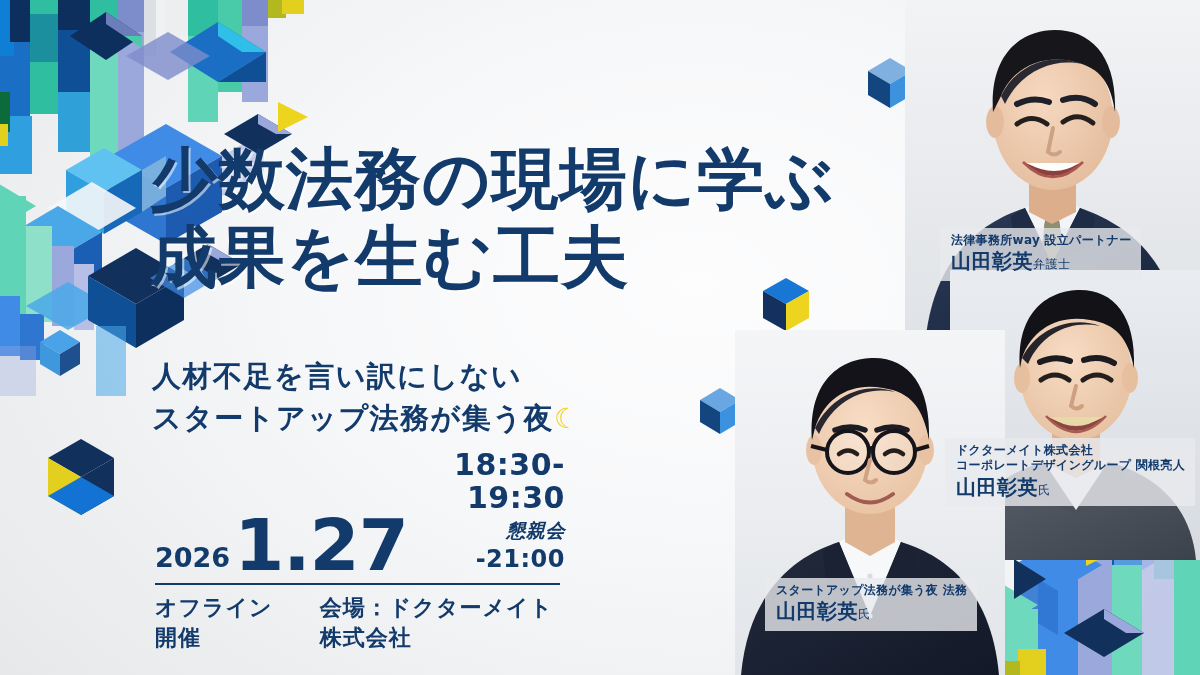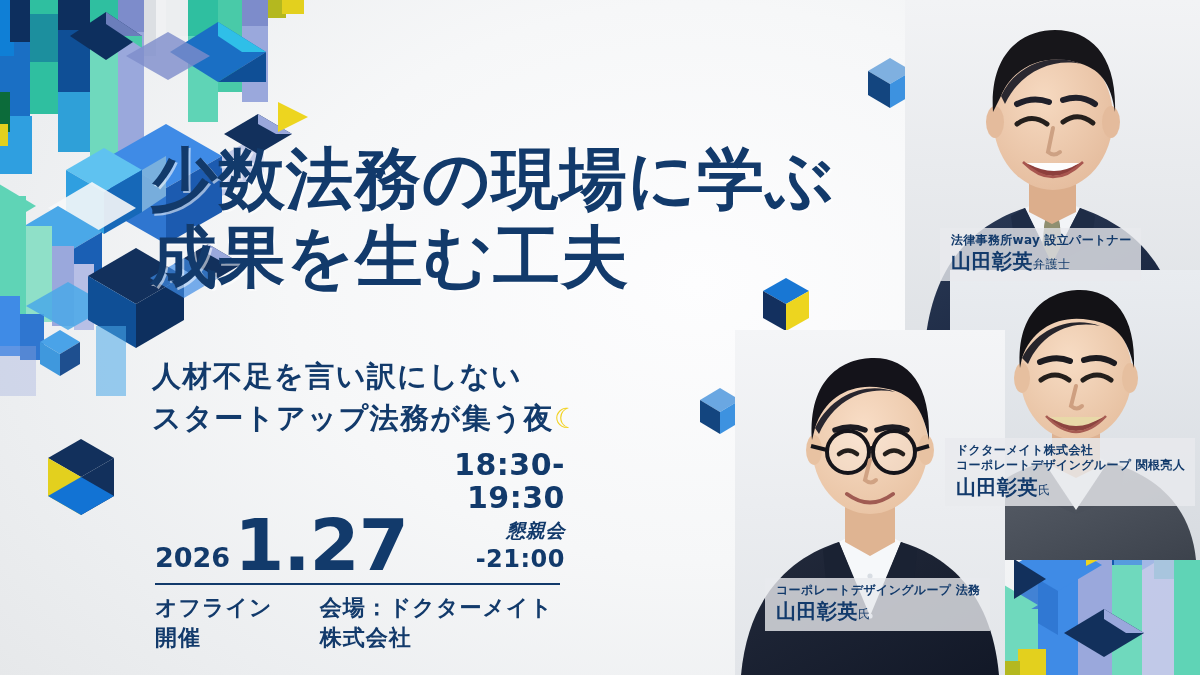--- a/index.html
+++ b/index.html
@@ -459,21 +459,21 @@
     <span class="nm"><span>山田彰英</span><span class="suffix">弁護士</span></span>
   </div>
 
   <div class="caption" id="cap2">
     <span class="org">ドクターメイト株式会社</span>
     <span class="org">コーポレートデザイングループ 関根亮人</span>
     <span class="nm"><span>山田彰英</span><span class="suffix">氏</span></span>
   </div>
 
   <div class="caption" id="cap3">
-    <span class="org">コーポレートデザイングループ 法務</span>
+    <span class="org">スタートアップ法務が集う夜 法務</span>
     <span class="nm"><span>山田彰英</span><span class="suffix">氏</span></span>
   </div>
 
   <div id="title-block">
     <div class="title-line">少数法務の現場に学ぶ</div>
     <div class="title-line">成果を生む工夫</div>
   </div>
 
   <div id="subtitle">
     <div class="subtitle-line">人材不足を言い訳にしない</div>

